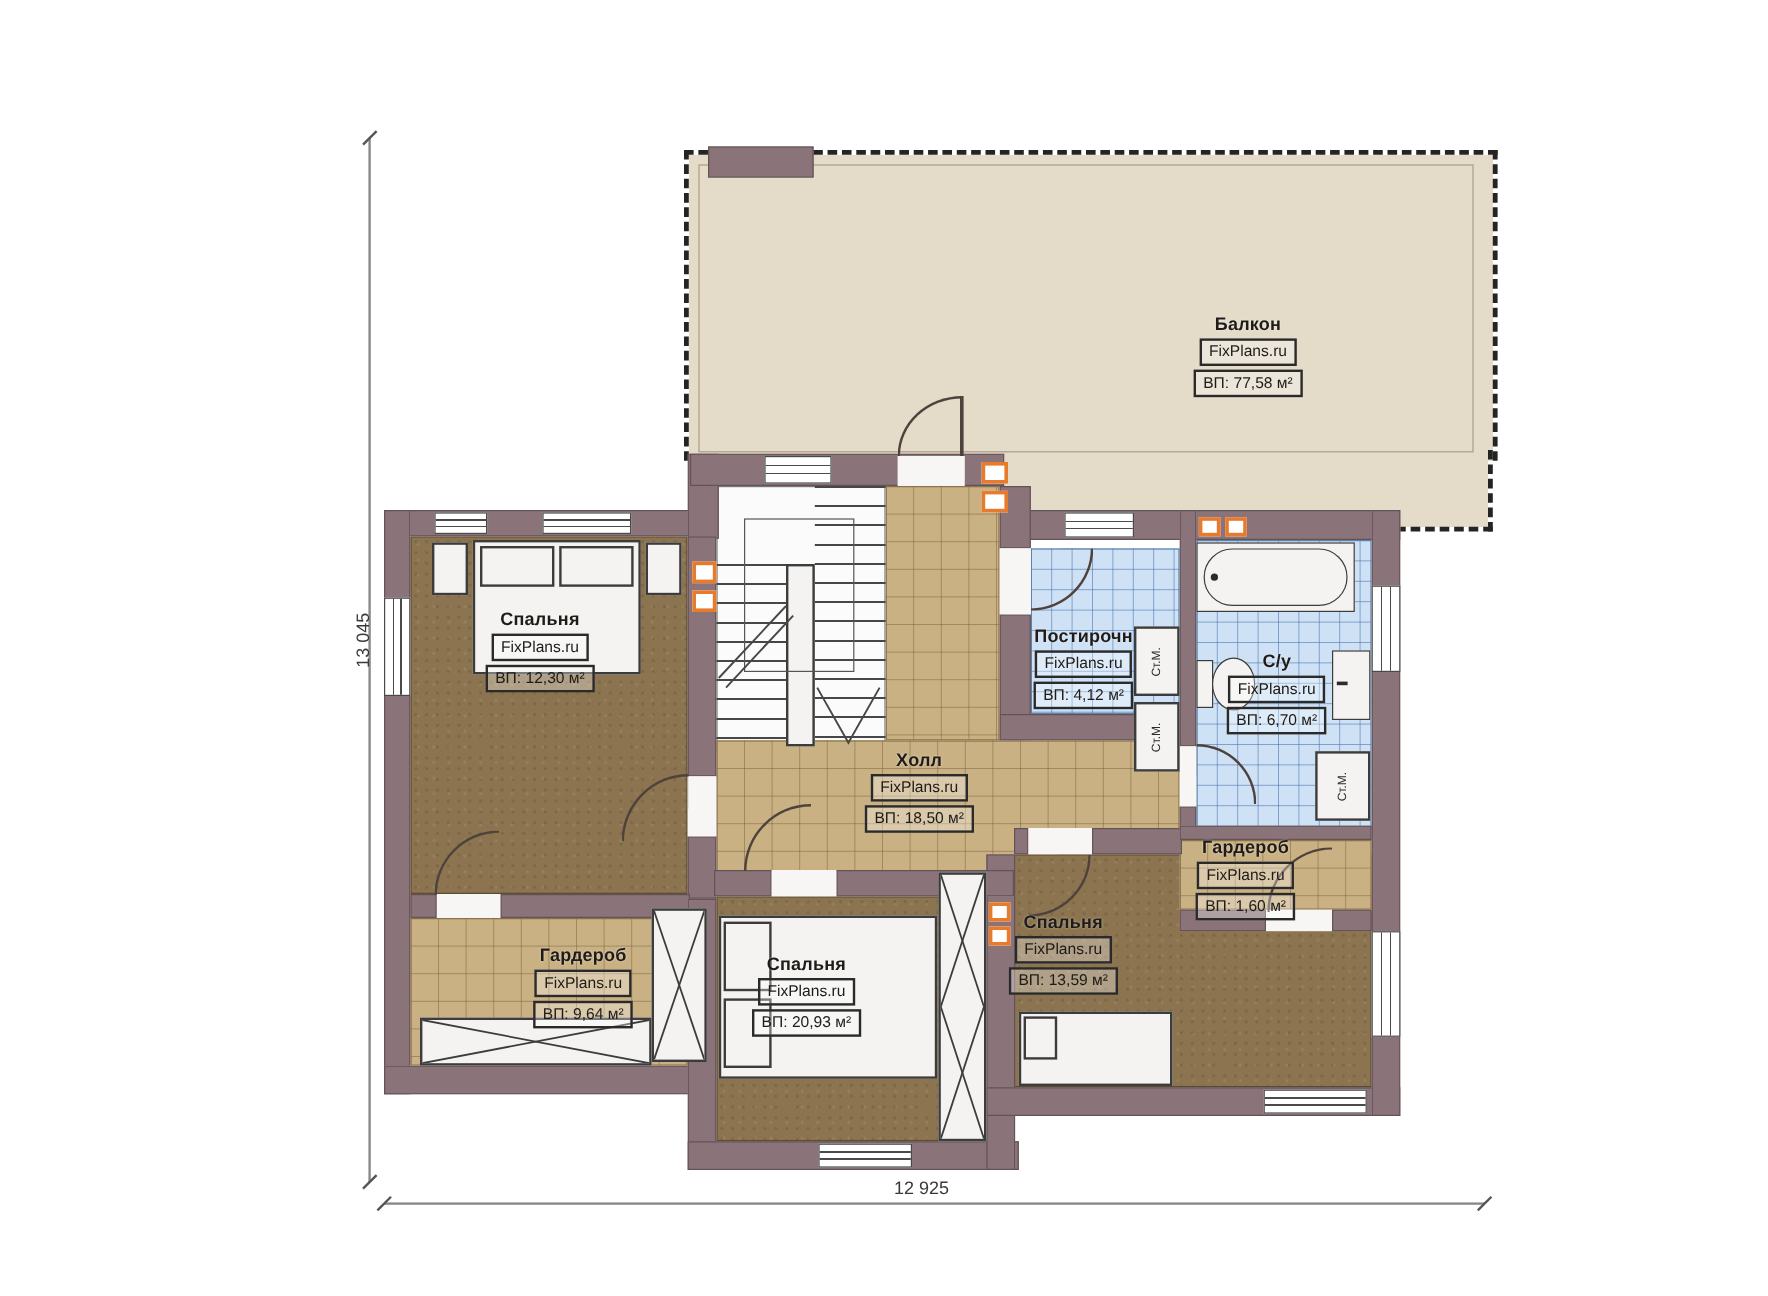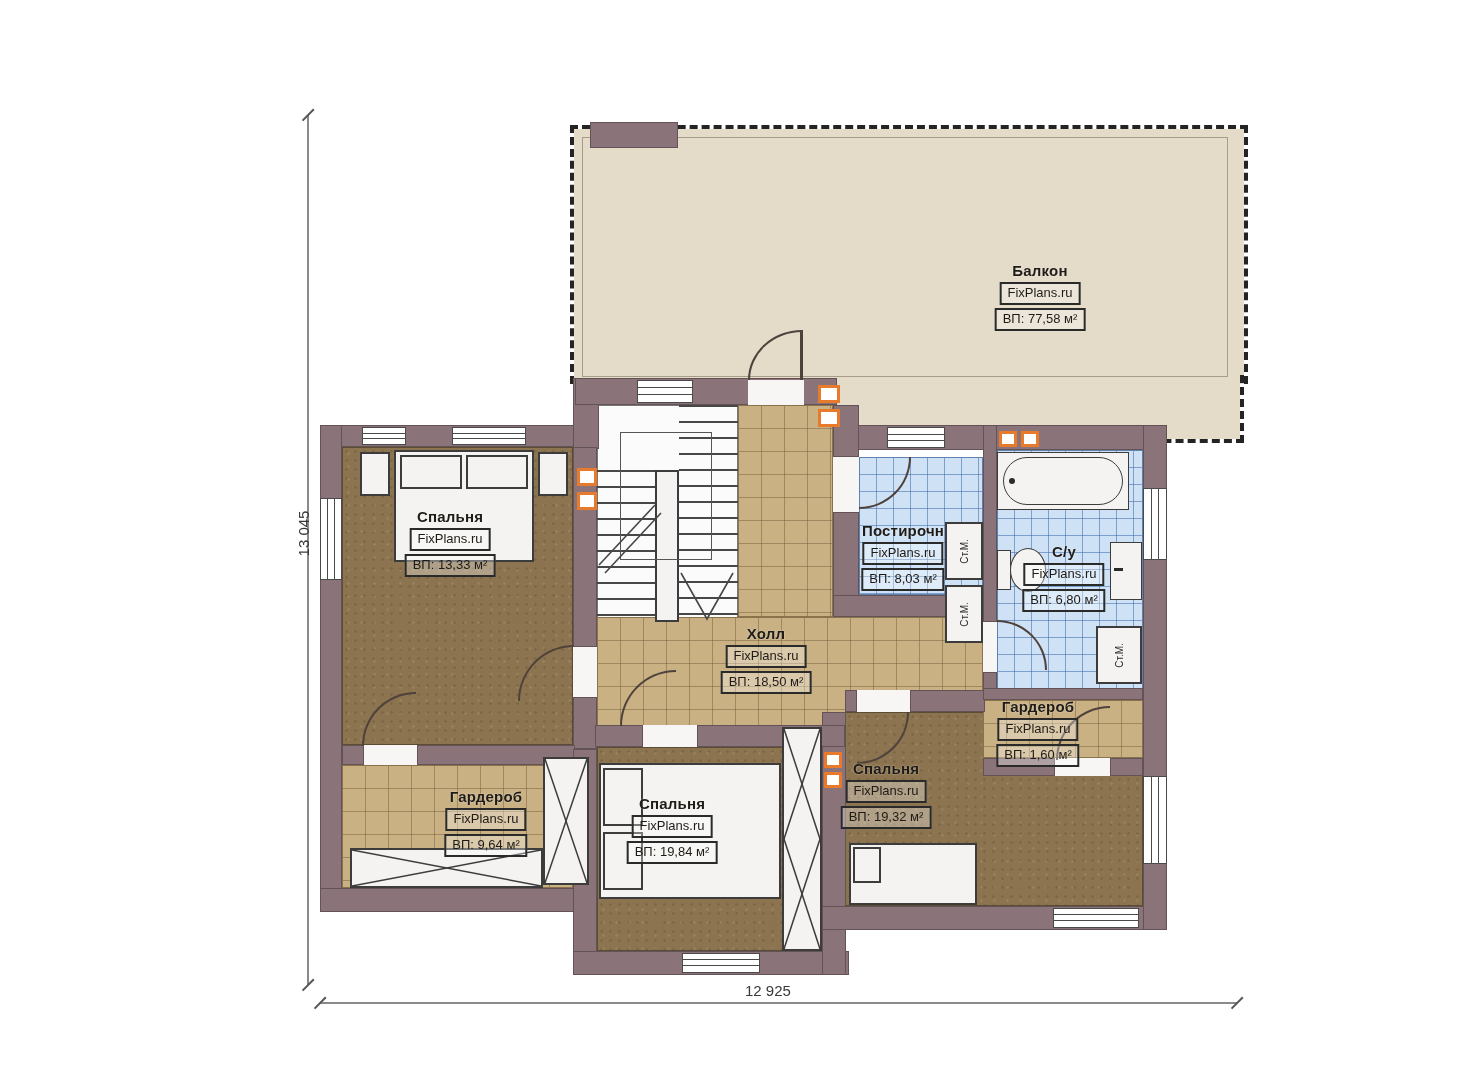--- a/index.html
+++ b/index.html
@@ -183,56 +183,56 @@
   <div class="arc arc-tl" style="left:362px;top:692px;width:54px;height:54px;"></div>
 
   <div class="room-label" style="left:1040px;top:262px;">
     <div class="room-name">Балкон</div>
     <div class="label-box">FixPlans.ru</div>
     <div class="label-box">ВП: 77,58 м²</div>
   </div>
   <div class="room-label" style="left:450px;top:508px;">
     <div class="room-name">Спальня</div>
     <div class="label-box">FixPlans.ru</div>
-    <div class="label-box">ВП: 13,33 м²</div>
+    <div class="label-box">ВП: 12,30 м²</div>
   </div>
   <div class="room-label" style="left:903px;top:522px;">
     <div class="room-name">Постирочн</div>
     <div class="label-box">FixPlans.ru</div>
-    <div class="label-box">ВП: 8,03 м²</div>
+    <div class="label-box">ВП: 4,12 м²</div>
   </div>
   <div class="room-label" style="left:1064px;top:543px;">
     <div class="room-name">С/у</div>
     <div class="label-box">FixPlans.ru</div>
-    <div class="label-box">ВП: 6,80 м²</div>
+    <div class="label-box">ВП: 6,70 м²</div>
   </div>
   <div class="room-label" style="left:766px;top:625px;">
     <div class="room-name">Холл</div>
     <div class="label-box">FixPlans.ru</div>
     <div class="label-box">ВП: 18,50 м²</div>
   </div>
   <div class="room-label" style="left:1038px;top:698px;">
     <div class="room-name">Гардероб</div>
     <div class="label-box">FixPlans.ru</div>
     <div class="label-box">ВП: 1,60 м²</div>
   </div>
   <div class="room-label" style="left:886px;top:760px;">
     <div class="room-name">Спальня</div>
     <div class="label-box">FixPlans.ru</div>
-    <div class="label-box">ВП: 19,32 м²</div>
+    <div class="label-box">ВП: 13,59 м²</div>
   </div>
   <div class="room-label" style="left:486px;top:788px;">
     <div class="room-name">Гардероб</div>
     <div class="label-box">FixPlans.ru</div>
     <div class="label-box">ВП: 9,64 м²</div>
   </div>
   <div class="room-label" style="left:672px;top:795px;">
     <div class="room-name">Спальня</div>
     <div class="label-box">FixPlans.ru</div>
-    <div class="label-box">ВП: 19,84 м²</div>
+    <div class="label-box">ВП: 20,93 м²</div>
   </div>
 
   <div class="dim-line" style="left:307px;top:115px;width:1.5px;height:870px;"></div>
   <div class="tick" style="left:300px;top:114px;"></div>
   <div class="tick" style="left:300px;top:984px;"></div>
   <div class="dim-text" style="left:268px;top:525px;transform:rotate(-90deg);transform-origin:center;width:70px;text-align:center;">13 045</div>
   <div class="dim-line" style="left:320px;top:1002px;width:917px;height:1.5px;"></div>
   <div class="tick" style="left:312px;top:1002px;"></div>
   <div class="tick" style="left:1229px;top:1002px;"></div>
   <div class="dim-text" style="left:745px;top:982px;">12 925</div>

